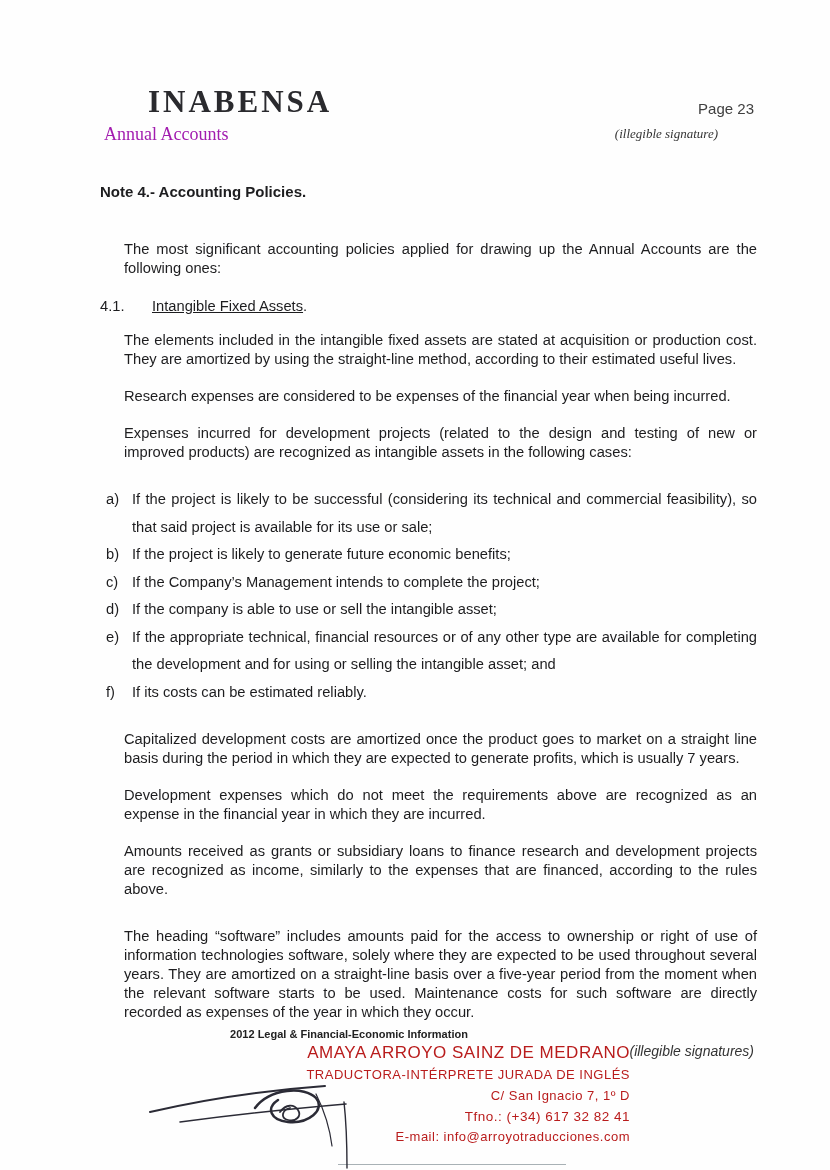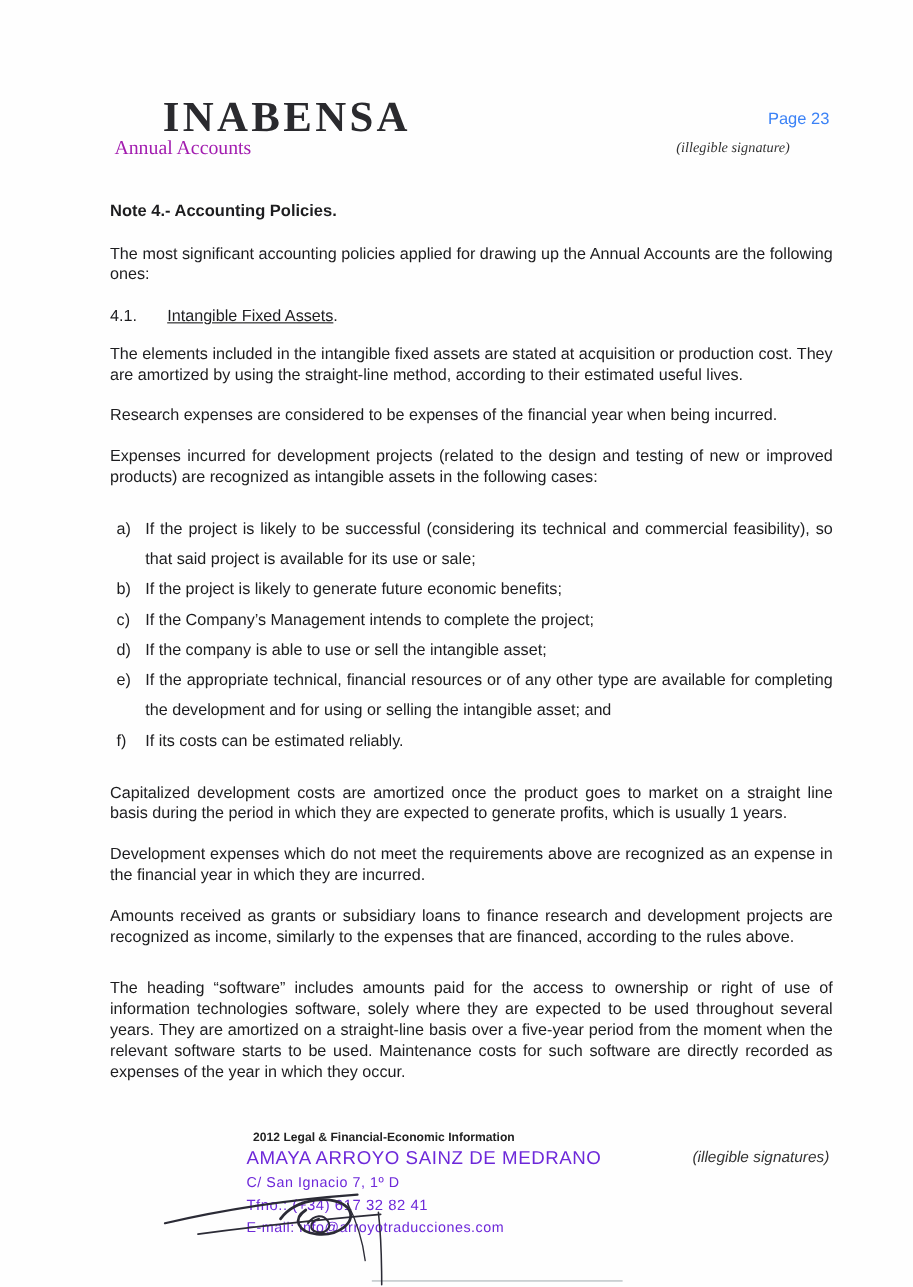--- a/index.html
+++ b/index.html
@@ -12,30 +12,30 @@
     background: #fefefe;
     font-family: "Liberation Sans", sans-serif;
     color: #1d1d1f;
     overflow: hidden;
   }
   
   .logo {
     position: absolute;
     left: 148px; top: 84px;
     font-family: "Liberation Serif", serif;
-    font-size: 39px;
+    font-size: 31px;
     font-weight: 600;
     letter-spacing: 3px;
     color: #2a2a2e;
   }
   .page-number {
     position: absolute;
     right: 76px; top: 100px;
     font-size: 15px;
-    color: #3b82f6;
+    color: #404040;
   }
   .doc-subtitle {
     position: absolute;
     left: 104px; top: 124px;
     font-family: "Liberation Serif", serif;
     font-size: 18px;
     color: #a21caf;
   }
   .sig-note {
     position: absolute;
@@ -51,23 +51,23 @@
     position: absolute;
     left: 100px; top: 182px;
     width: 657px;
     font-size: 14.7px;
     line-height: 19px;
     text-align: justify;
   }
   .note-heading {
     font-weight: bold;
     font-size: 15px;
-    margin-bottom: 21px;
-  }
-  .para { margin-bottom: 14px; }
+    margin-bottom: 39px;
+  }
+  .para { margin-bottom: 14px; margin-left: 24px; }
   .section-line { margin: 19px 0 15px 0; }
   .section-num { display: inline-block; width: 52px; }
   .section-title { text-decoration: underline; }
   .list { margin: 6px 0 10px 0; }
   .list-item {
     display: flex;
     line-height: 27.5px;
     margin: 0 0 0 6px;
   }
   .list-marker { flex: 0 0 26px; }
@@ -86,24 +86,24 @@
   }
   .sigs-note {
     position: absolute;
     right: 76px; top: 1043px;
     font-style: italic;
     font-size: 14px;
     color: #333;
   }
   .stamp {
     position: absolute;
-    left: 224px; top: 1042px;
+    left: 210px; top: 1042px;
     width: 420px;
-    text-align: left;
-    color: #6d28d9;
+    text-align: right;
+    color: #b91c1c;
     letter-spacing: 0.5px;
   }
   .stamp .s1 { font-size: 17px; line-height: 22px; }
   .stamp .s2 { font-size: 13px; line-height: 21px; }
   .stamp .s3 { font-size: 13px; line-height: 21px; }
   .stamp .s4 { font-size: 13px; line-height: 20px; }
   .stamp .s5 { font-size: 13.5px; line-height: 21px; }
   .stamp .s6 { font-size: 13px; line-height: 20px; }
   .stamp-rule {
     position: absolute;
@@ -166,34 +166,35 @@
         <span class="list-text">If the appropriate technical, financial resources or of any other type are available for completing the development and for using or selling the intangible asset; and</span>
       </div>
       <div class="list-item">
         <span class="list-marker">f)</span>
         <span class="list-text">If its costs can be estimated reliably.</span>
       </div>
     </div>
 
     <div class="gap-lg"></div>
 
-    <p class="para">Capitalized development costs are amortized once the product goes to market on a straight line basis during the period in which they are expected to generate profits, which is usually 1 years.</p>
+    <p class="para">Capitalized development costs are amortized once the product goes to market on a straight line basis during the period in which they are expected to generate profits, which is usually 7 years.</p>
     <div class="gap-sm"></div>
     <p class="para">Development expenses which do not meet the requirements above are recognized as an expense in the financial year in which they are incurred.</p>
     <div class="gap-sm"></div>
     <p class="para">Amounts received as grants or subsidiary loans to finance research and development projects are recognized as income, similarly to the expenses that are financed, according to the rules above.</p>
     <div class="gap-lg"></div>
     <p class="para">The heading “software” includes amounts paid for the access to ownership or right of use of information technologies software, solely where they are expected to be used throughout several years. They are amortized on a straight-line basis over a five-year period from the moment when the relevant software starts to be used. Maintenance costs for such software are directly recorded as expenses of the year in which they occur.</p>
   </div>
 
   <div class="footer-info">2012 Legal &amp; Financial-Economic Information</div>
   <div class="sigs-note">(illegible signatures)</div>
 
   <div class="stamp">
     <div class="s1">AMAYA ARROYO SAINZ DE MEDRANO</div>
+    <div class="s2">TRADUCTORA-INTÉRPRETE JURADA DE INGLÉS</div>
     <div class="s3">C/ San Ignacio 7, 1º D</div>
     <div class="s5">Tfno.: (+34) 617 32 82 41</div>
     <div class="s6">E-mail: info@arroyotraducciones.com</div>
   </div>
 
   <div class="stamp-rule"></div>
 
   <svg class="signature-svg" width="280" height="120" viewBox="0 0 280 120">
     <g fill="none" stroke="#2b2b36" stroke-linecap="round">
       <path d="M30 62 C 90 48, 150 40, 205 36" stroke-width="2"></path>

